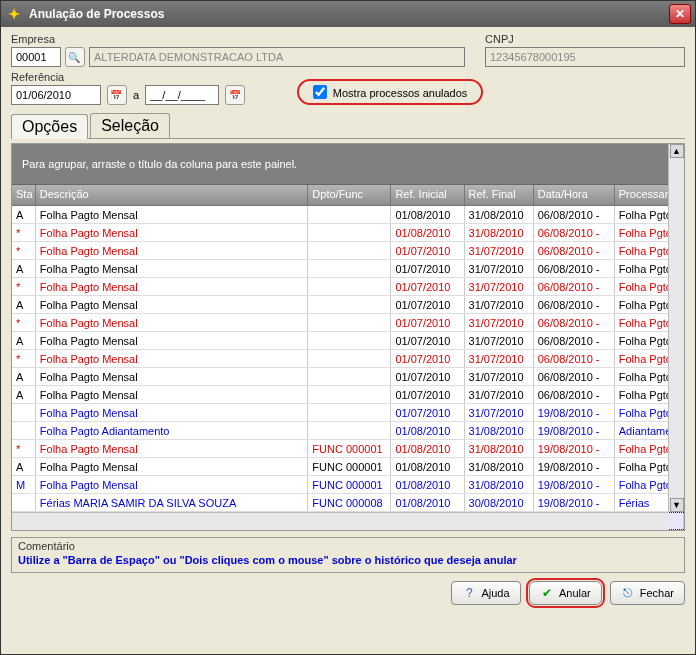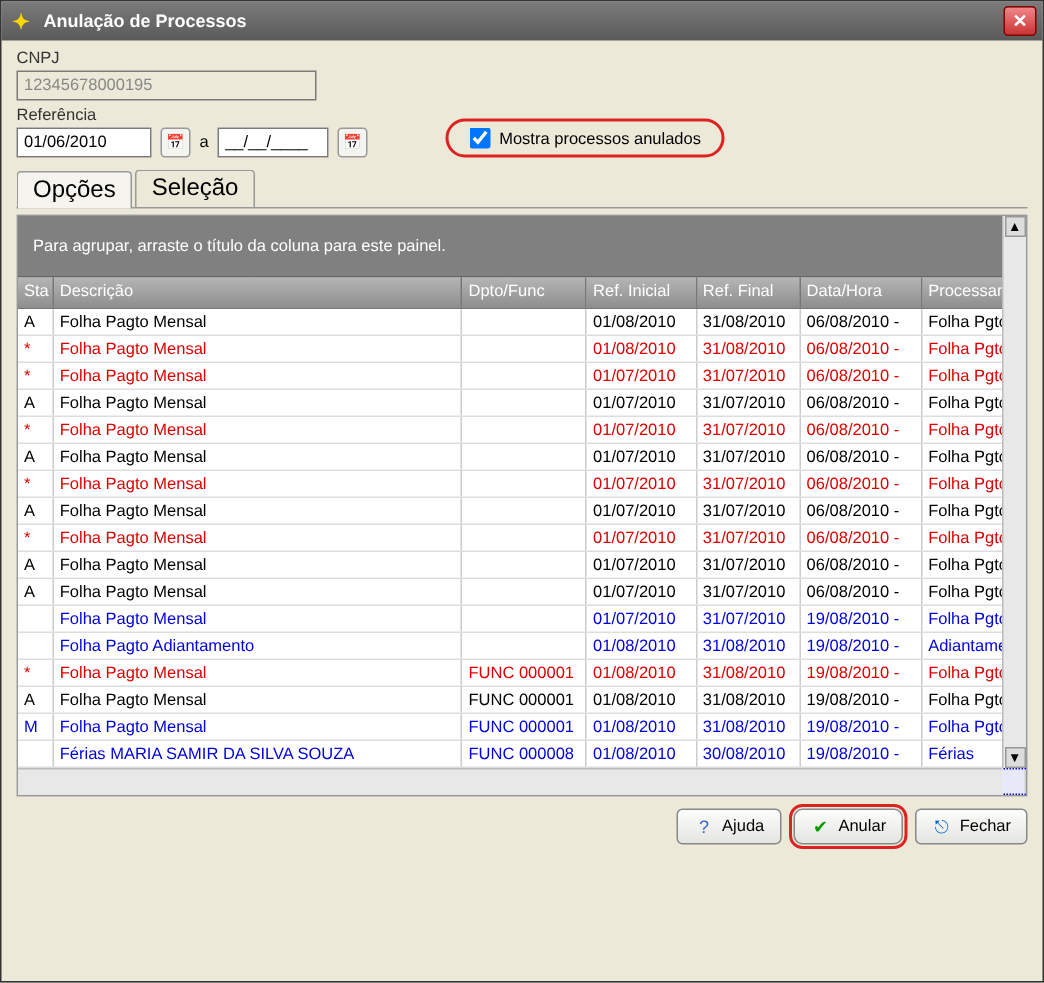--- a/index.html
+++ b/index.html
@@ -60,20 +60,30 @@
   <div class="titlebar">
     <span class="titlebar-icon">✦</span>
     <span class="titlebar-title">Anulação de Processos</span>
     <div class="close-btn">
       <span>✕</span>
     </div>
   </div>
 
   <div class="content">
     <div class="field-row">
+      <div class="field-group" style="flex:1">
+        <span class="field-label">Empresa</span>
+        <div class="empresa-row">
+          <input class="field-input" style="width: 50px;" value="00001">
+          <span class="icon-btn">
+            <span>🔍</span>
+          </span>
+          <input class="field-input readonly" style="flex: 1 1 0%;" readonly="" value="ALTERDATA DEMONSTRACAO LTDA">
+        </div>
+      </div>
       <div class="field-group" style="width:200px">
         <span class="field-label">CNPJ</span>
         <input class="field-input readonly" readonly="" value="12345678000195" style="">
       </div>
     </div>
 
     <div class="row2">
       <div class="field-group">
         <span class="field-label">Referência</span>
         <div class="ref-row">
@@ -275,20 +285,24 @@
             <div class="col col-proc">Rescisão</div>
           </div>
         </div>
       <div class="grid-scroll-right">
         <div class="scroll-arrow">▲</div>
         <div class="scroll-arrow">▼</div>
       </div>
       <div class="grid-scroll-bottom"></div>
     </div>
 
+    <div class="comment-box">
+      <div class="comment-label">Comentário</div>
+      <div class="comment-text">Utilize a "Barra de Espaço" ou "Dois cliques com o mouse" sobre o histórico que deseja anular</div>
+    </div>
 
     <div class="button-row">
       <button class="btn">
         <span class="btn-icon" style="color:#36c">?</span>
         <span>Ajuda</span>
       </button>
       <button class="btn highlight">
         <span class="btn-icon" style="color:#090">✔</span>
         <span>Anular</span>
       </button>

